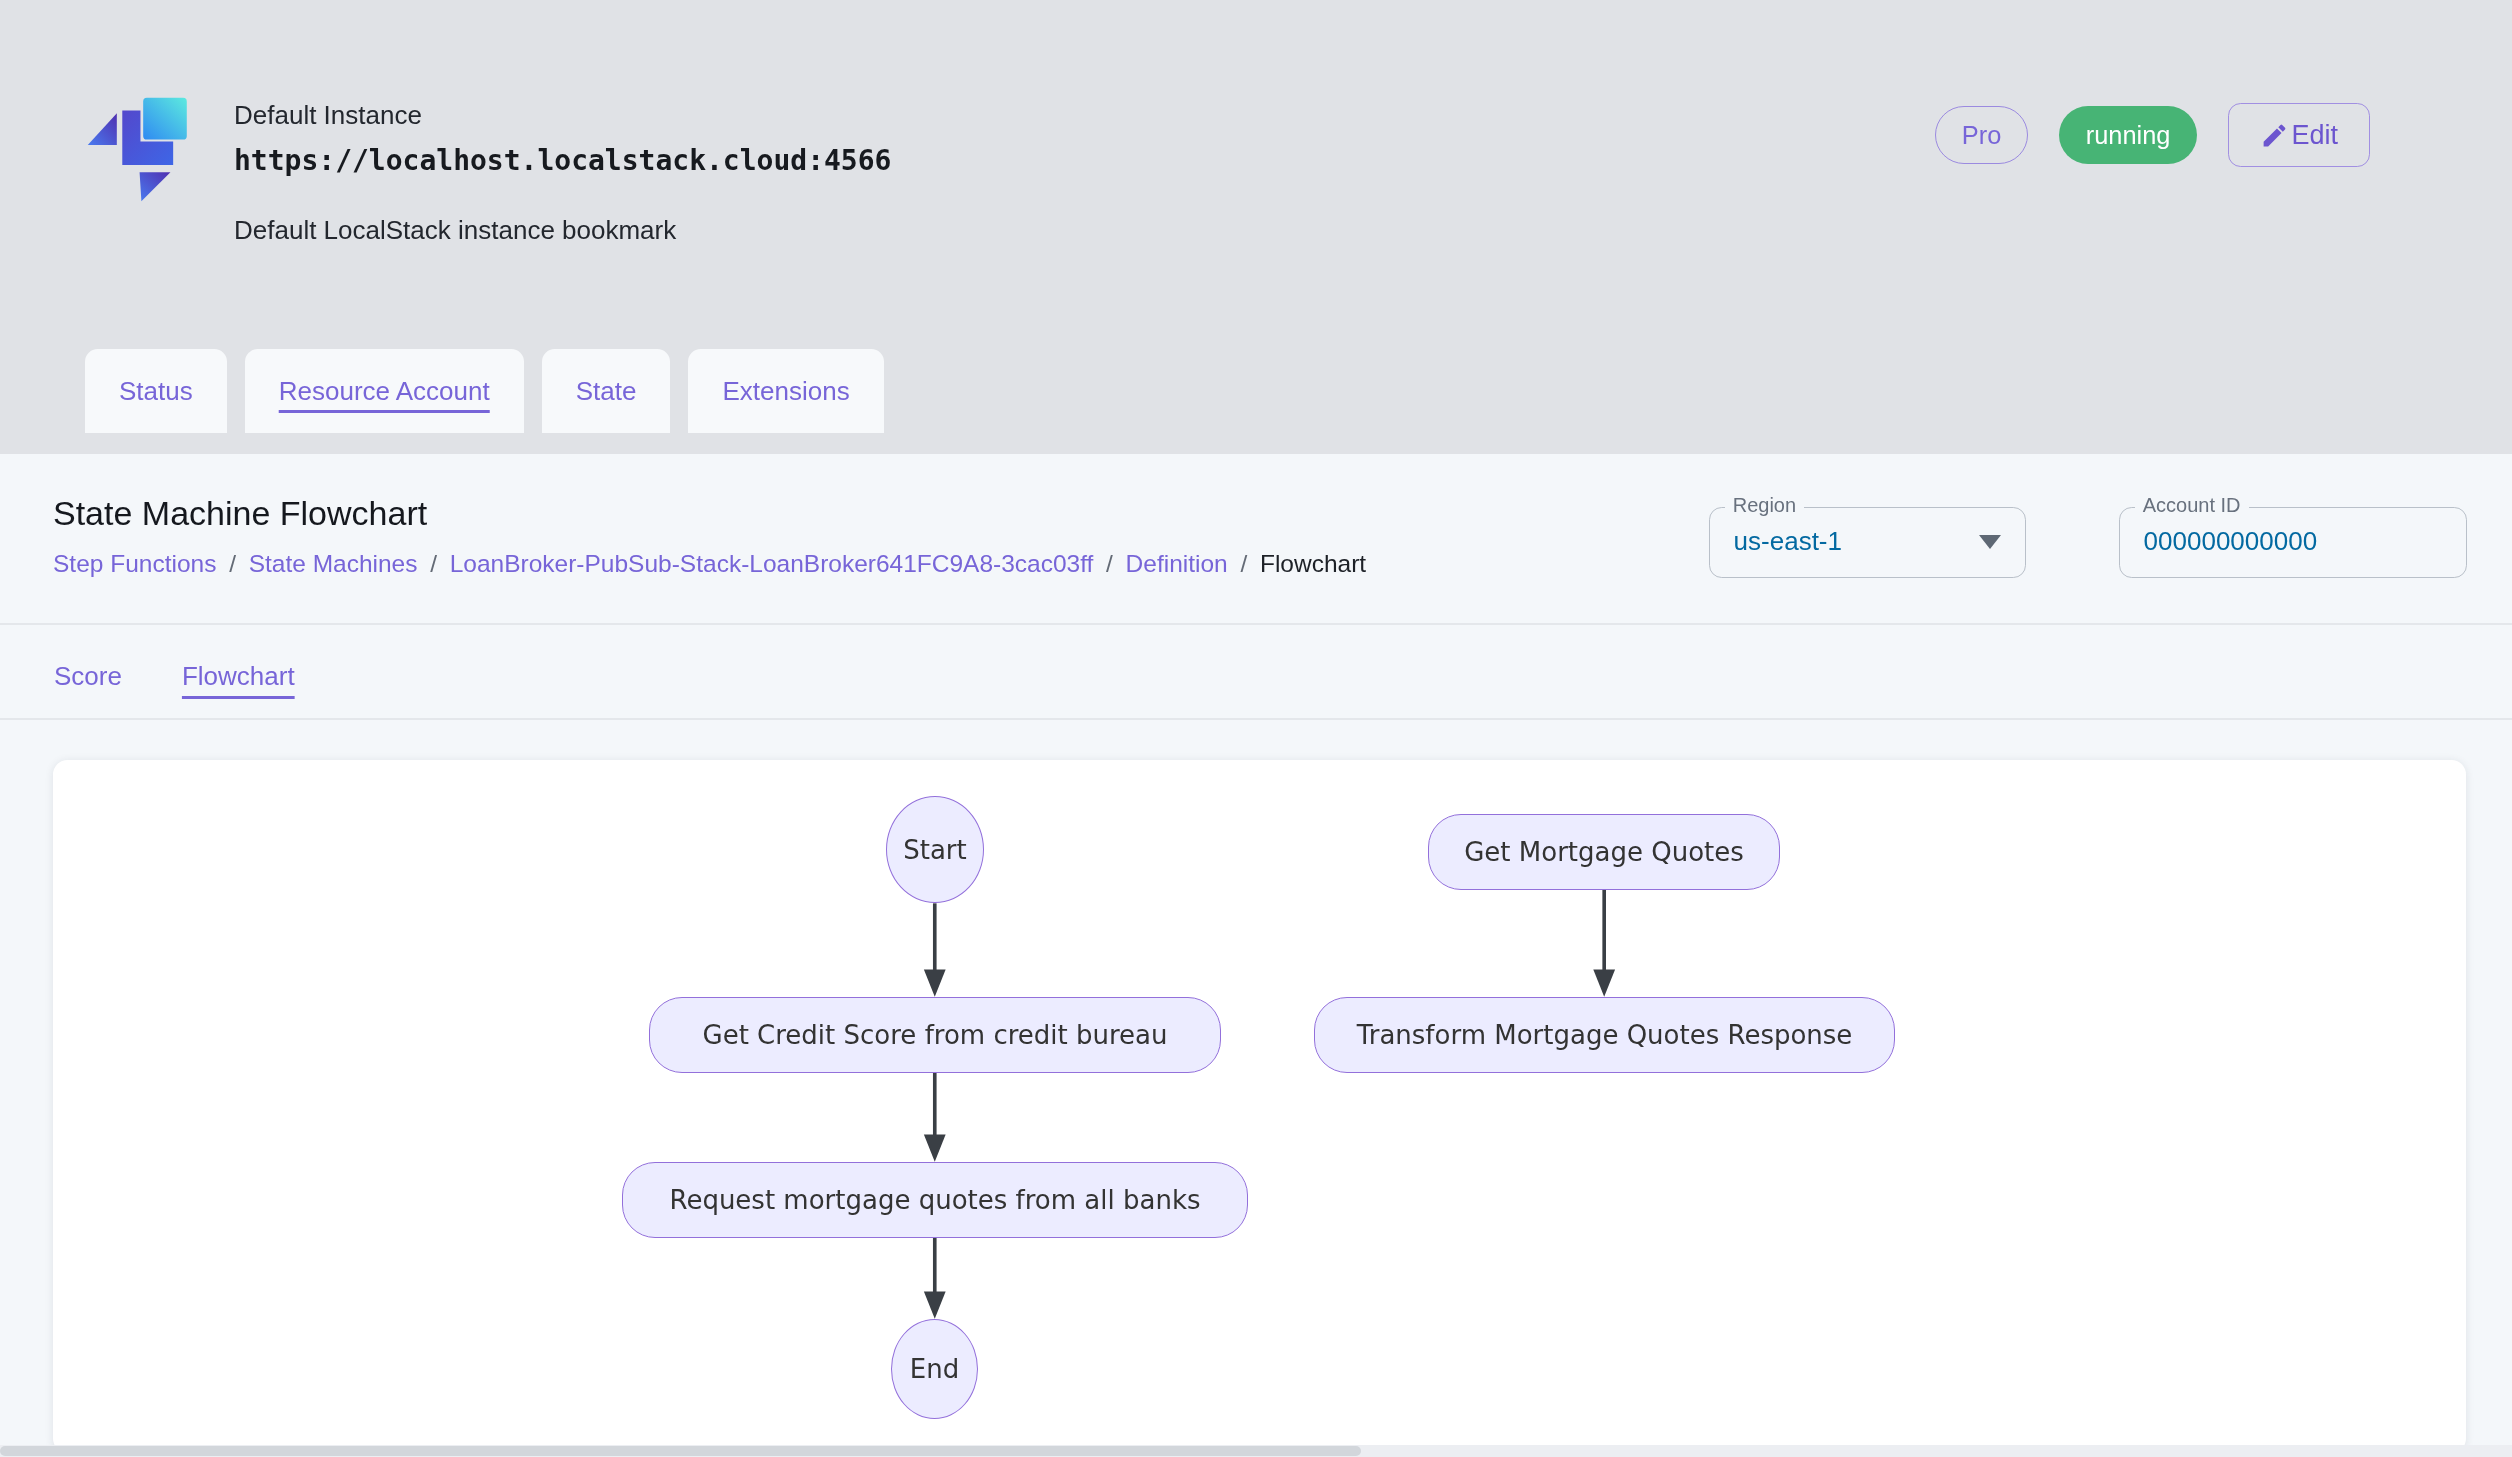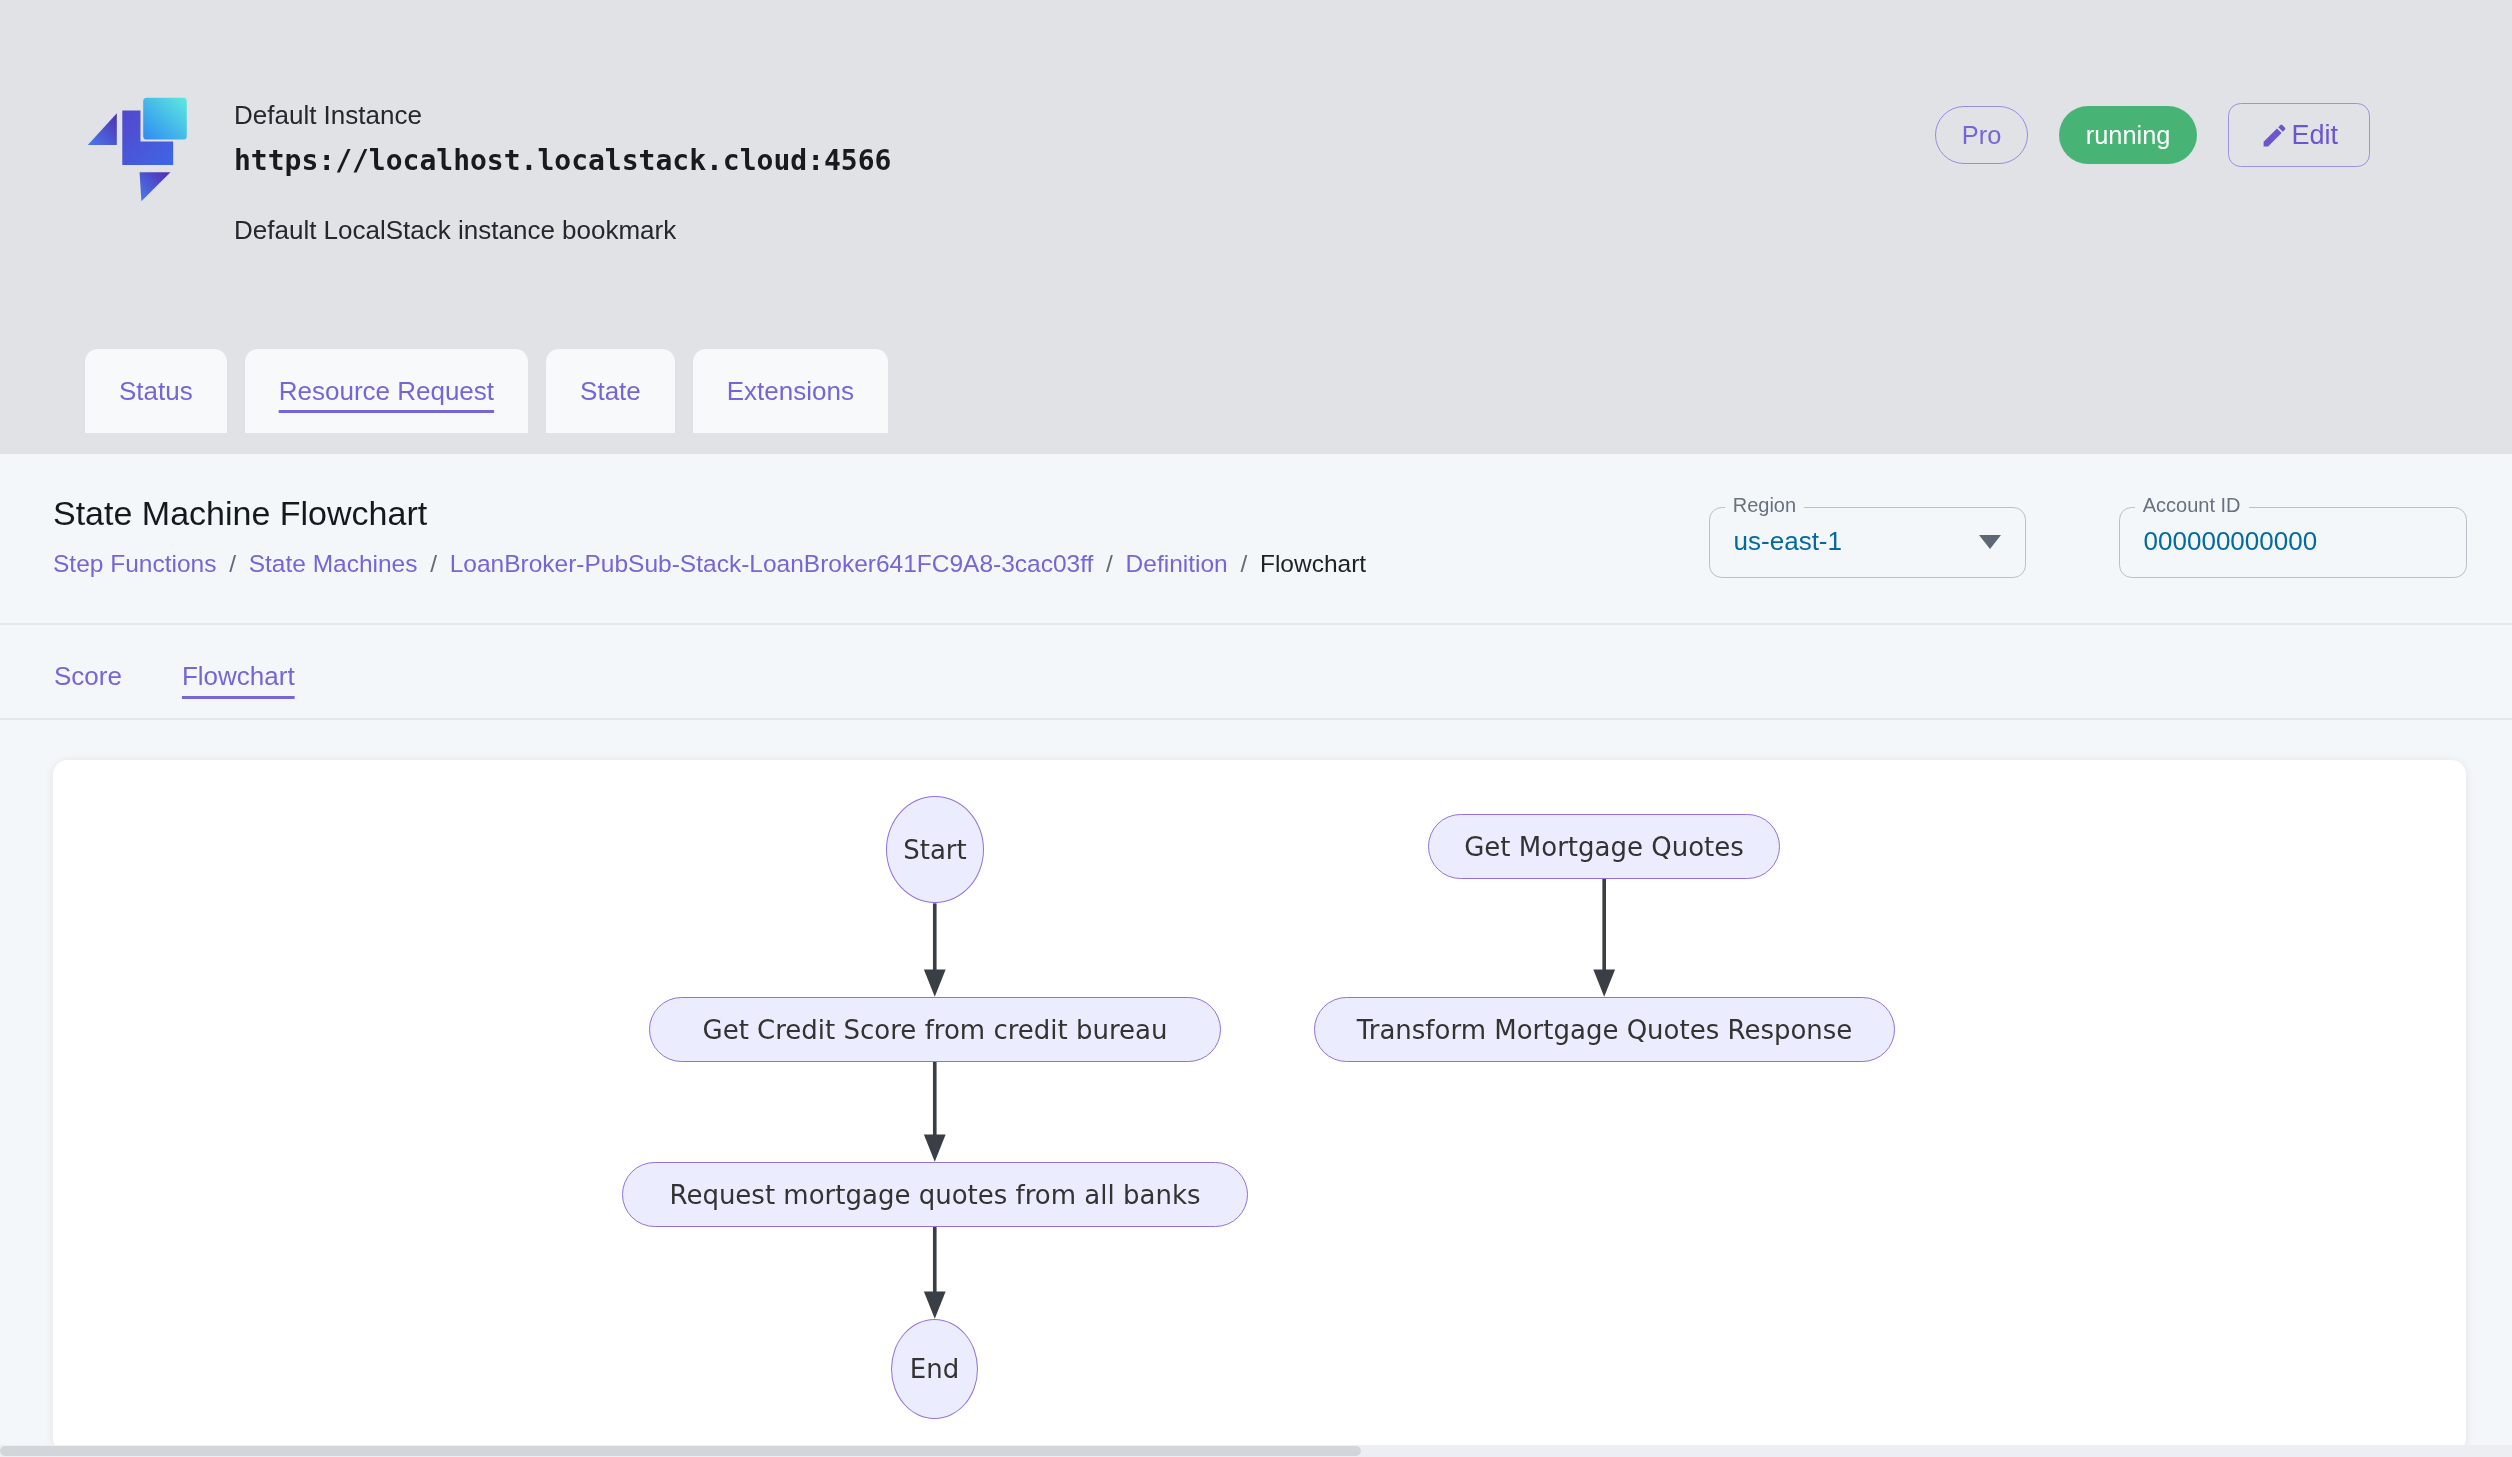--- a/index.html
+++ b/index.html
@@ -104,21 +104,21 @@
     background: #ffffff; border-radius: 14.5px;
     box-shadow: 0 1.8px 9px rgba(25, 35, 55, 0.10);
   }
   .edges { position: absolute; left: 0; top: 0; width: 2413px; height: 693px; }
   .node {
     position: absolute; display: flex; align-items: center; justify-content: center;
     background: #ececff; border: 1.8px solid #9370db; color: #333333;
     font-size: 26px; font-family: "DejaVu Sans", sans-serif; text-align: center;
     white-space: nowrap;
   }
-  .stadium { height: 65px; border-radius: 33px; }
+  .stadium { height: 76px; border-radius: 33px; }
   .ellipse { border-radius: 50%; }
 
   .n-start     { left: 833px;  top: 36px;  width: 98px; height: 107px; }
   .n-credit    { left: 596px;  top: 237px; width: 572px; }
   .n-request   { left: 569px;  top: 402px; width: 626px; }
   .n-end       { left: 838px;  top: 559px; width: 87px;  height: 100px; }
   .n-getquotes { left: 1375px; top: 54px;  width: 352px; }
   .n-transform { left: 1261px; top: 237px; width: 581px; }
 
   
@@ -174,21 +174,21 @@
     </span>
     <span>Edit</span>
   </button>
 </div>
 
 <div class="tabs">
   <div class="tab">
       <span>Status</span>
     </div>
   <div class="tab active">
-      <span>Resource Request</span>
+      <span>Resource Account</span>
     </div>
   <div class="tab">
       <span>State</span>
     </div>
   <div class="tab">
       <span>Extensions</span>
     </div>
 </div>
 
 <div class="panel">

